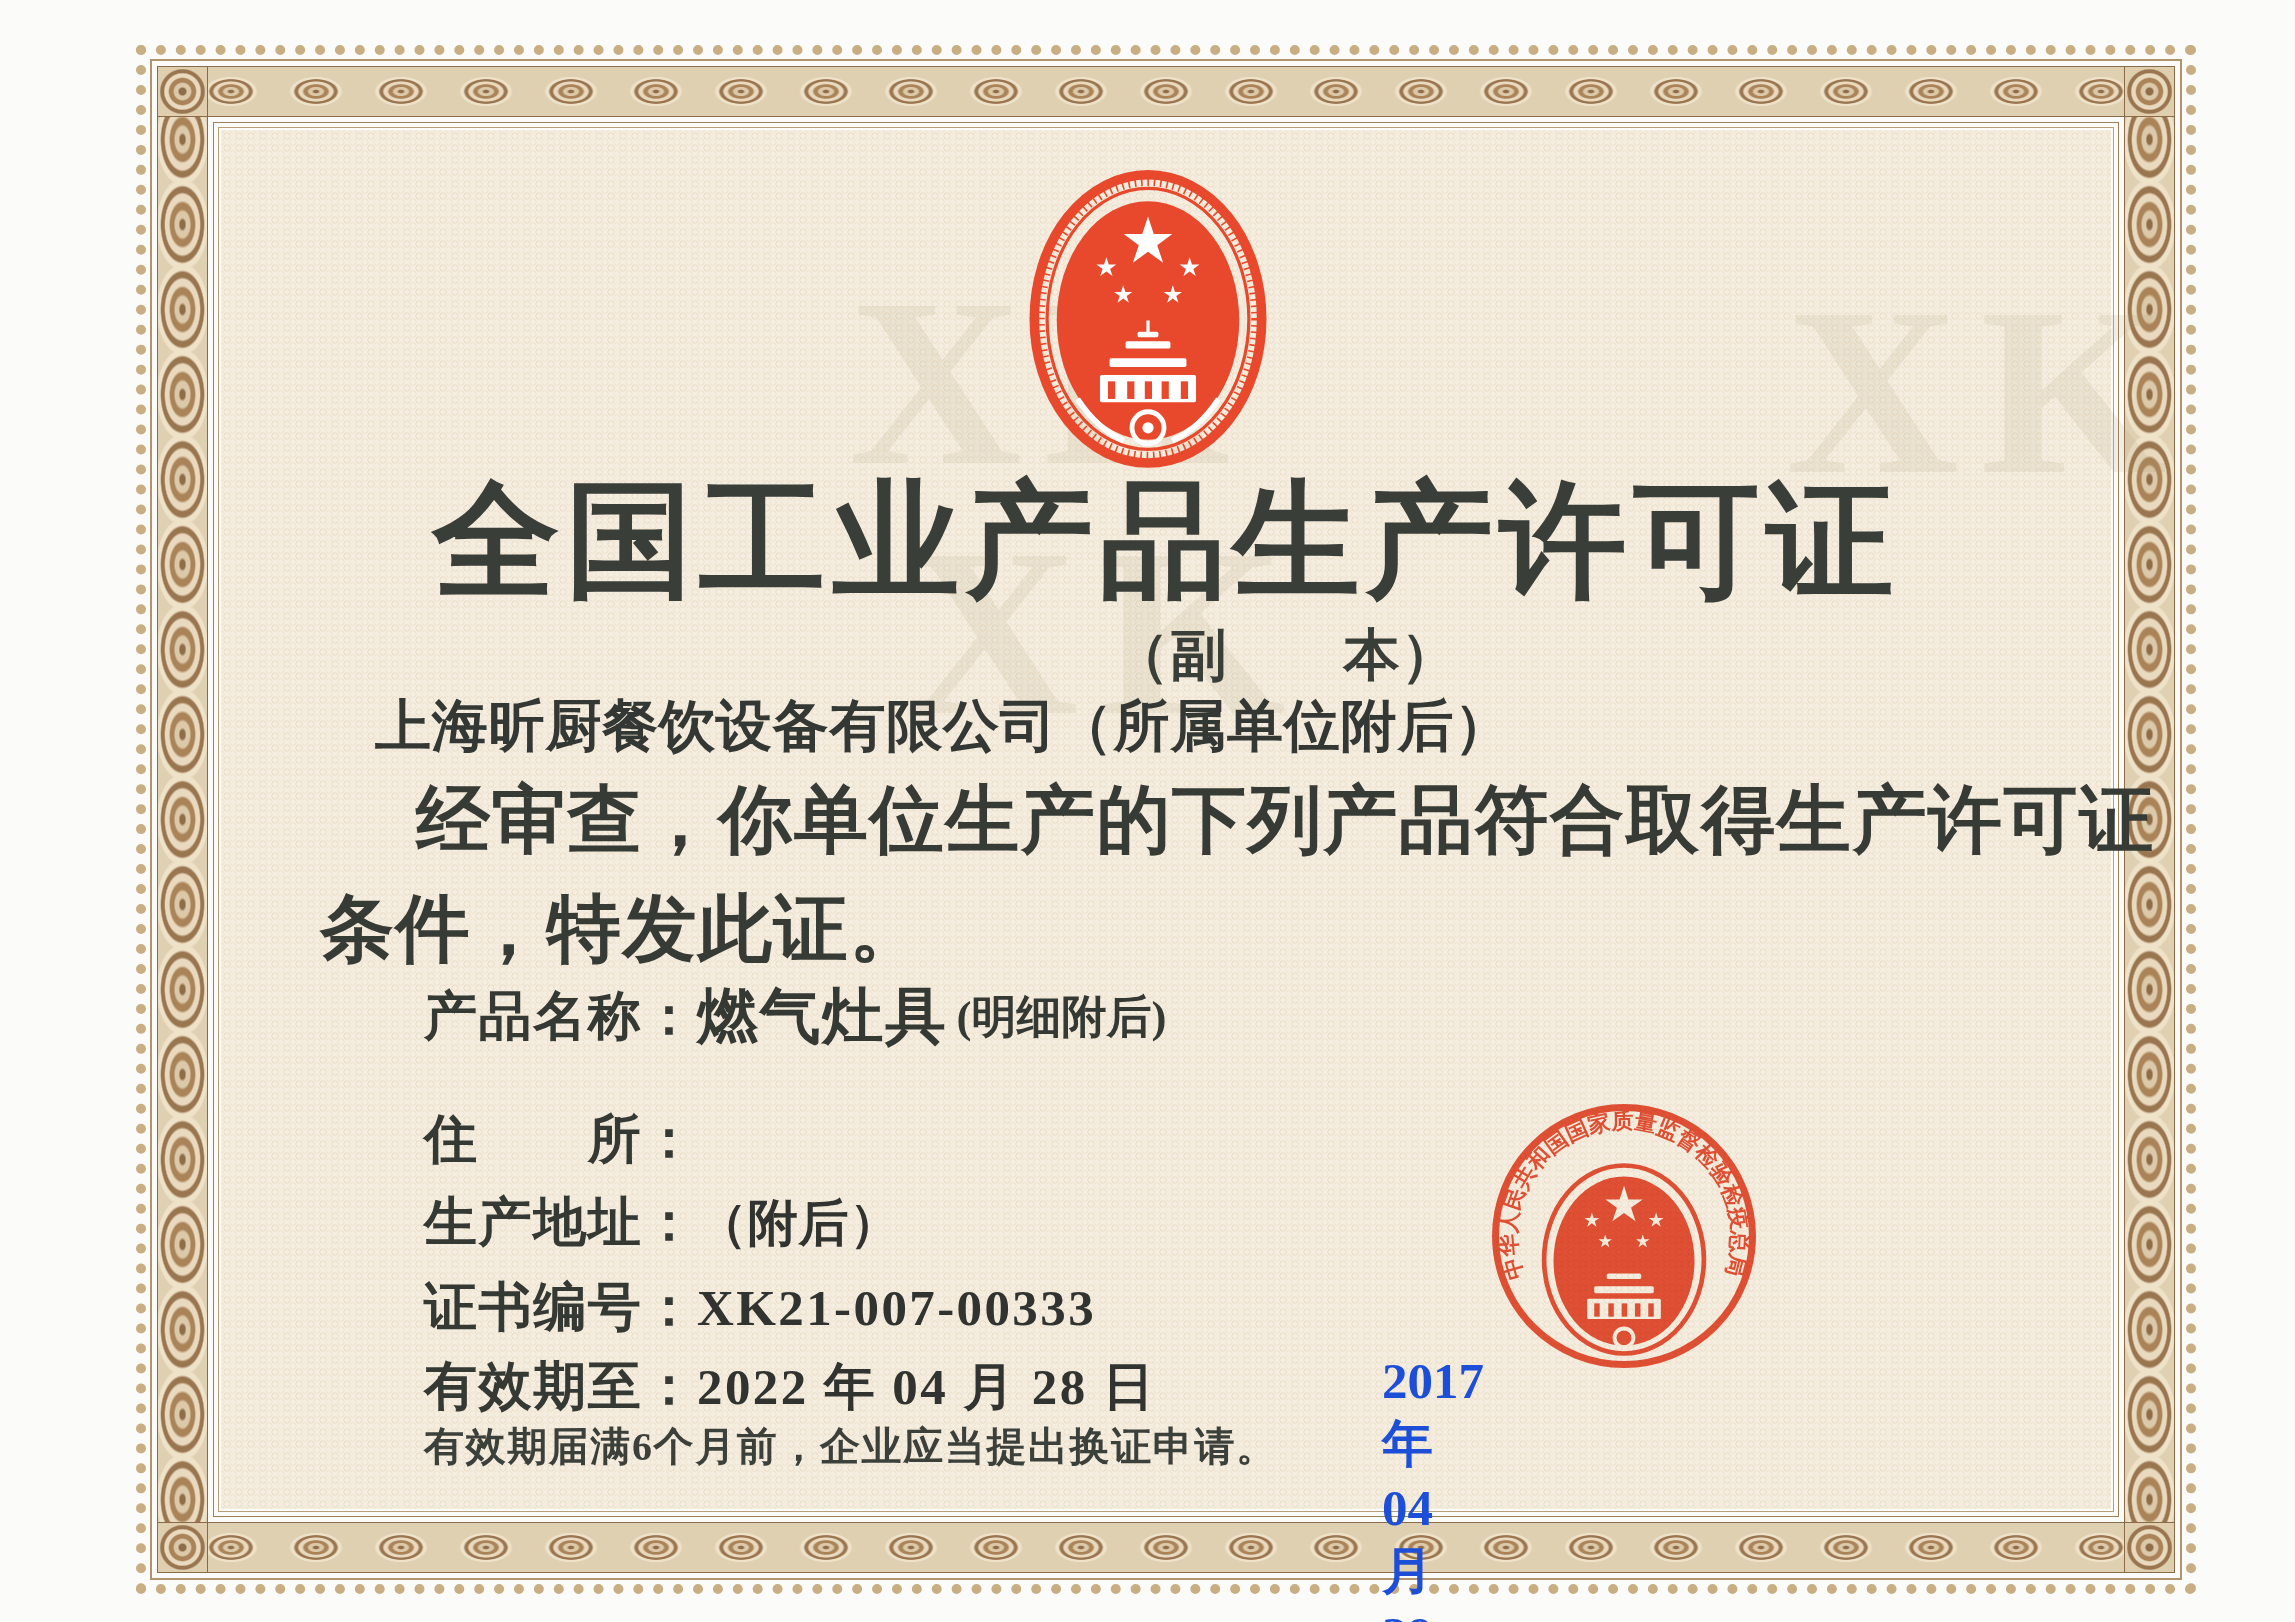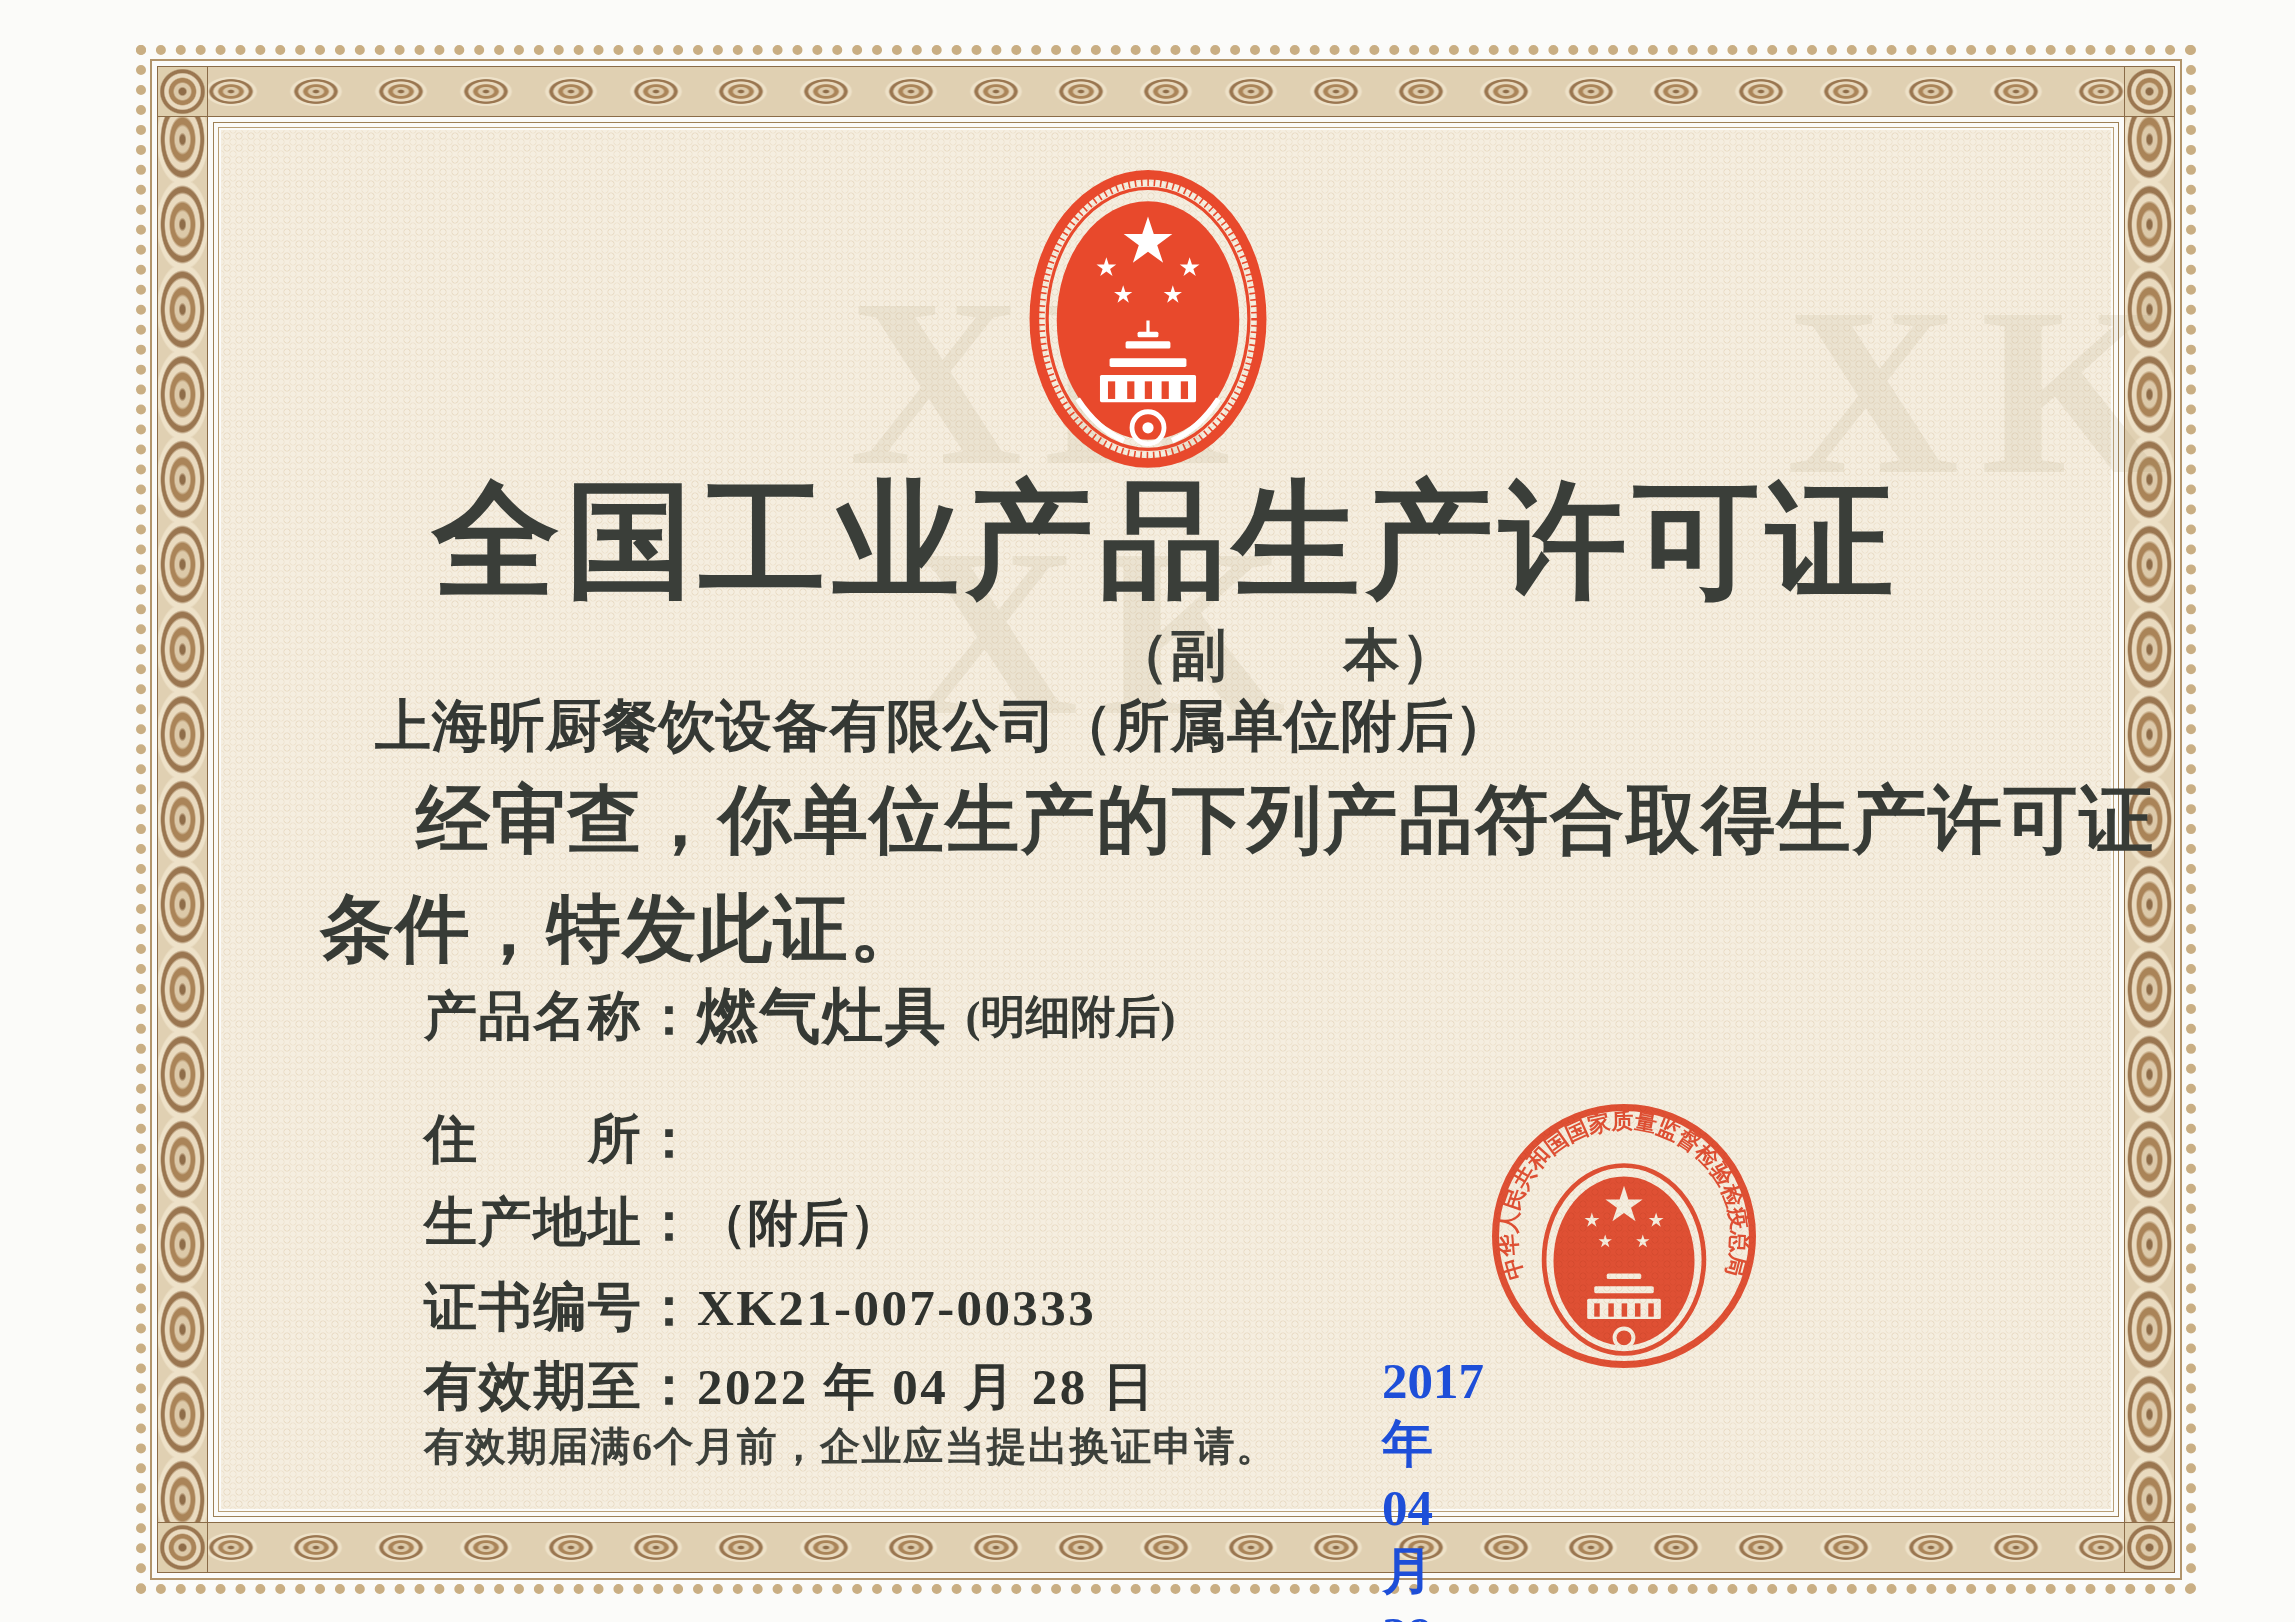--- a/index.html
+++ b/index.html
@@ -73,21 +73,21 @@
   .body-line2 { left:184px; top:835px; }
 
   .row { position:absolute; left:288px; z-index:2; display:flex; align-items:center; }
   .row .lab { font-size:53px; font-weight:bold; color:#353934; letter-spacing:1.6px; white-space:pre; }
   .row-product   { top:931px; }
   .row-address   { top:1059px;flex-direction:column; }
   .row-prodaddr  { top:1142px; }
   .row-certno    { top:1227px; }
   .row-valid     { top:1306px; }
   .val-product   { font-size:61px; font-weight:bold; color:#353934; letter-spacing:1.6px; }
-  .val-prodnote  { font-size:45px; font-weight:bold; color:#353934; margin-left:18px; }
+  .val-prodnote  { font-size:45px; font-weight:bold; color:#353934; margin-left:9px; }
   .val-sans      { font-size:48px; font-weight:600; color:#30332f;
                    font-family:"Liberation Sans","DejaVu Sans",sans-serif; letter-spacing:0.8px; }
   .val-serifnum  { font-size:51px; font-weight:600; color:#30332f; letter-spacing:2.4px; }
   .note {
     position:absolute; left:288px; top:1374px; z-index:2;
     font-size:40px; font-weight:bold; color:#3c403b; letter-spacing:1.6px;
   }
   .issue-date {
     position:absolute; left:1161px; top:1307px; z-index:2; display:flex; align-items:baseline;
     font-size:51px; font-weight:600; color:#1d4ed8;flex-direction:column;

